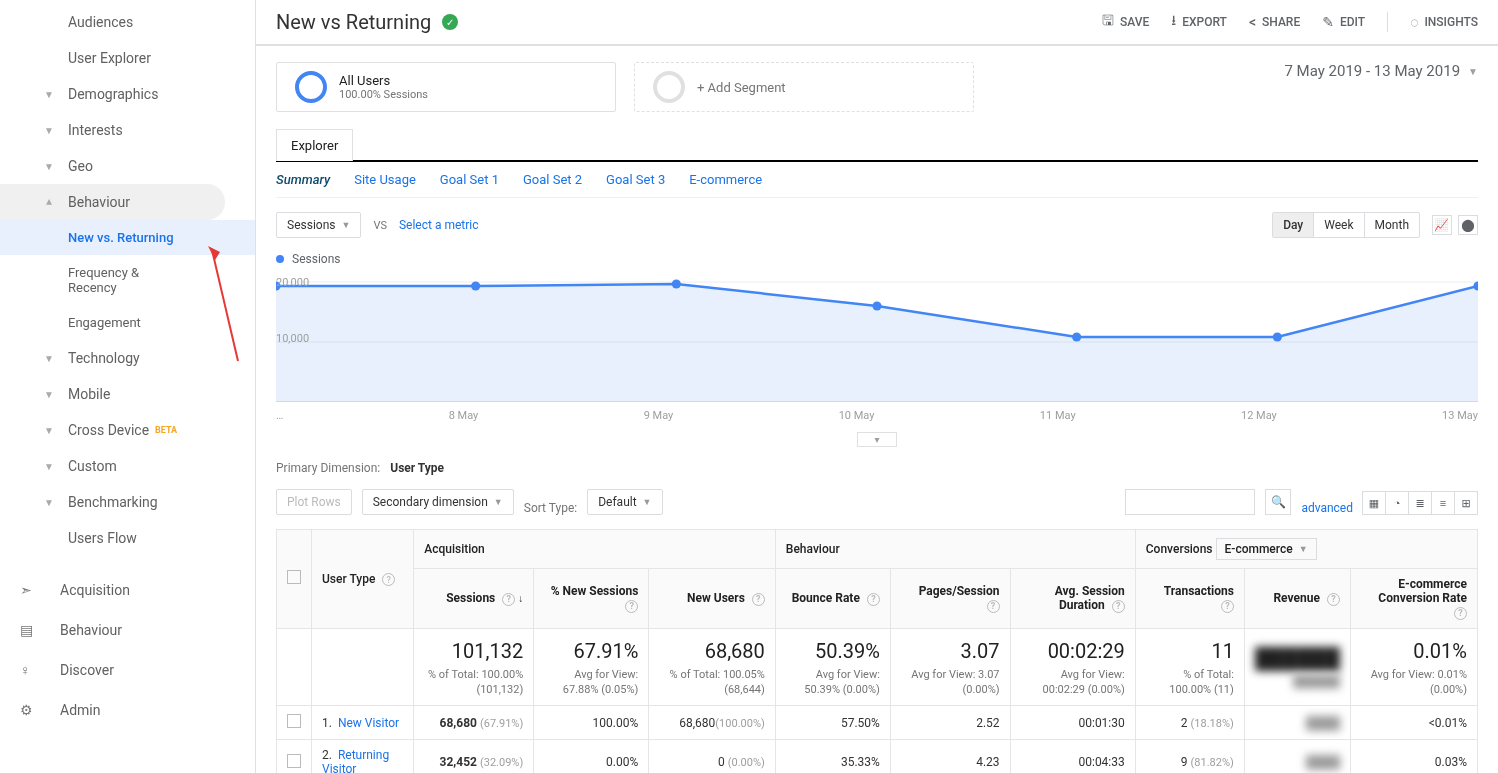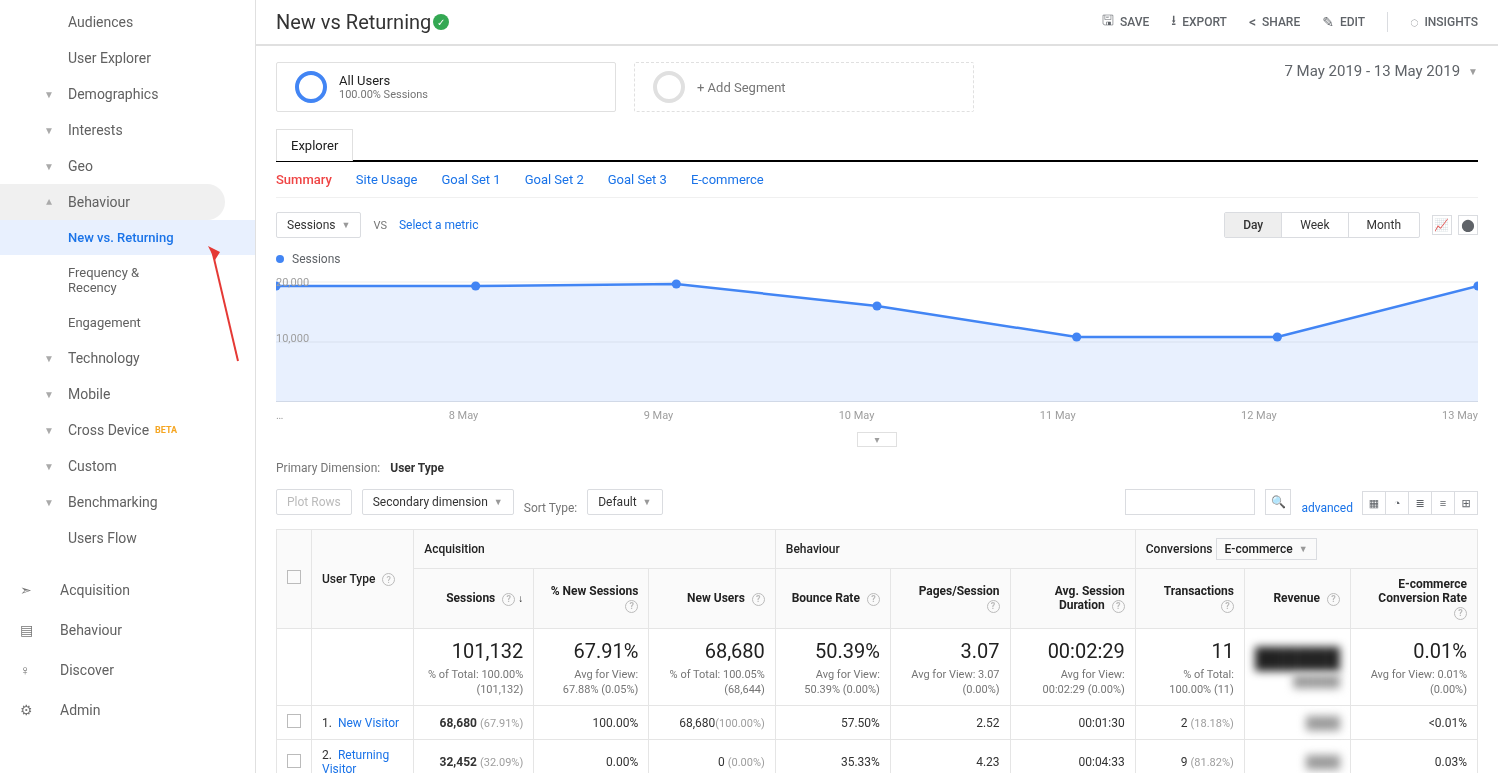--- a/index.html
+++ b/index.html
@@ -13,46 +13,46 @@
   .nav-sub { font-size: 13px; color: #616161; }
   .nav-item.expanded { background: #f0f0f0; border-radius: 0 20px 20px 0; margin-right: 30px; }
   .nav-item.expanded .nav-caret { transform: rotate(180deg); }
   .nav-item.active { background: #e8f0fe; color: #1a73e8; font-weight: 500; border-radius: 0 0 0 0; }
   .beta-tag { color: #f5a623; font-size: 9px; font-weight: bold; margin-left: 6px; }
   .main-nav { display: flex; align-items: center; padding: 12px 20px; font-size: 14px; color: #616161; gap: 20px; cursor:pointer;}
   .main-nav .icon-holder { width: 20px; color:#757575;}
   
   .main { flex: 1; background: #f5f5f5; padding: 0; }
   .header { display: flex; align-items: center; justify-content: space-between; background: #fff; padding: 10px 20px; border-bottom: 1px solid #e0e0e0; }
-  .header-title { font-size: 20px; color: #333; display: flex; align-items: center; gap: 2px; }
+  .header-title { font-size: 20px; color: #333; display: flex; align-items: center; gap: 11px; }
   .verified-badge { width: 16px; height: 16px; background: #34a853; border-radius: 50%; color: #fff; display: inline-flex; align-items: center; justify-content: center; font-size: 10px; }
   .actions { display: flex; align-items: center; gap: 22px; font-size: 12px; font-weight: 500; color: #5f6368; }
   .action-btn { display: flex; align-items: center; gap: 6px; cursor: pointer; }
   .action-btn .ico { font-size: 14px; color:#5f6368;}
   .action-sep { width:1px; height:20px; background:#dadce0; }
   .content { background: #fff; margin: 0; padding: 0 20px; border-top:1px solid #e0e0e0;}
   .segments { display: flex; gap: 18px; padding: 16px 0; align-items:flex-start; justify-content:space-between;}
   .segment-box { border: 1px solid #e0e0e0; padding: 10px 18px; display: flex; align-items: center; gap: 12px; width: 340px; height: 50px; border-radius:2px;}
   .segment-circle { width: 32px; height: 32px; border: 4px solid #4285f4; border-radius: 50%; }
   .segment-circle.empty { border-color: #e0e0e0; }
   .segment-text .t1 { font-size: 13px; color: #212121; }
   .segment-text .t2 { font-size: 11px; color: #757575; }
   .date-range { font-size: 15px; color: #5f6368; display:flex; align-items:center; gap:8px;}
   .tabs-row { border-bottom: 2px solid #000000; }
   .tab { display: inline-block; padding: 8px 14px; border: 1px solid #e0e0e0; border-bottom: none; font-size: 13px; color: #212121; background:#fff; position:relative; top:1px;}
   .subtabs { display: flex; gap: 24px; padding: 10px 0; font-size: 13px; border-bottom:1px solid #f0f0f0;}
   .subtab { color: #1a73e8; cursor: pointer; }
-  .subtab.active { color: #ef4444; font-weight: 500; }
+  .subtab.active { color: #0c4a6e; font-weight: 500; font-style: italic; }
   .chart-controls { display: flex; align-items: center; justify-content: space-between; padding: 14px 0; }
   .chart-controls-left { display: flex; align-items: center; gap: 12px; font-size: 12px; }
   .selector { border: 1px solid #dadce0; padding: 5px 10px; font-size: 12px; display: inline-flex; align-items: center; gap: 6px; border-radius:2px; cursor:pointer;}
   .vs { color: #757575; font-size:11px;}
   .metric-link { color: #1a73e8; cursor:pointer;}
   .time-toggle { display: inline-flex; border: 1px solid #dadce0; border-radius:2px; overflow:hidden;}
-  .time-toggle span { padding: 5px 18px; font-size: 12px; cursor: pointer; border-right:1px solid #dadce0;}
+  .time-toggle span { padding: 5px 10px; font-size: 12px; cursor: pointer; border-right:1px solid #dadce0;}
   .time-toggle span:last-child{border-right:none;}
   .time-toggle span.active { background: #eee; font-weight:500;}
   .view-icons { display:inline-flex; gap:6px; margin-left:12px;}
   .view-icons .vi { width:20px; height:20px; border:1px solid #dadce0; display:flex;align-items:center;justify-content:center; font-size:12px; color:#5f6368; cursor:pointer;}
   .legend { font-size: 12px; color: #5f6368; padding: 0 0 6px 0;}
   .legend .dot { width: 8px; height: 8px; background: #4285f4; border-radius: 50%; display: inline-block; margin-right: 8px; }
   .chart-area { position: relative; height: 160px; }
   .y-label { position: absolute; left: 0; font-size: 11px; color: #9e9e9e; transform: translateY(-50%); }
   .chart-svg { width: 100%; height: 130px; }
   .x-labels { display: flex; justify-content: space-between; font-size: 11px; color: #9e9e9e; padding: 4px 0; }

